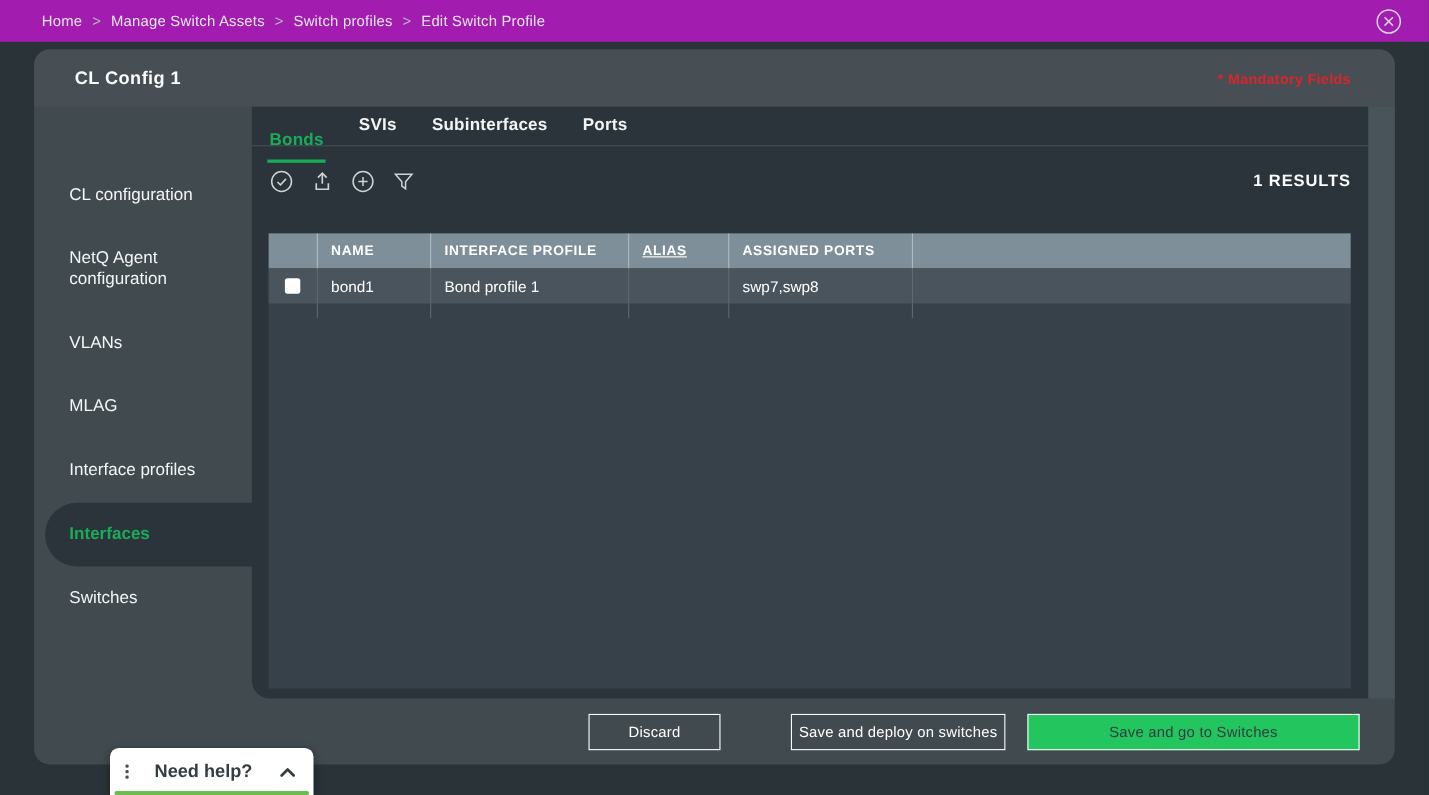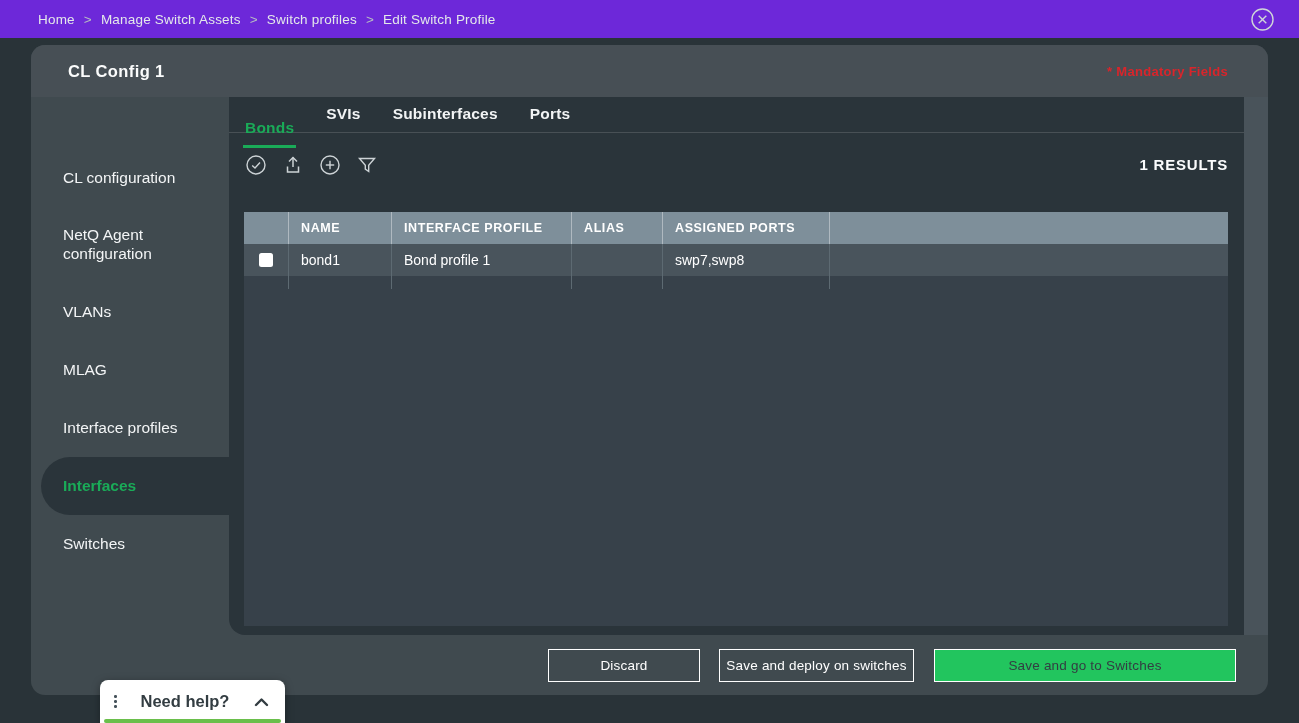--- a/index.html
+++ b/index.html
@@ -6,21 +6,21 @@
   html,body { width:1299px; height:723px; overflow:hidden; }
   body {
     font-family:"Liberation Sans", sans-serif;
     background:#293338;
     position:relative;
     color:#eef1f2;
   }
   
   .topbar {
     position:absolute; top:0; left:0; right:0; height:38px;
-    background:#6d28d9; display:flex; align-items:center; padding:0 24px 0 38px;
+    background:#a21caf; display:flex; align-items:center; padding:0 24px 0 38px;
   }
   .breadcrumb { display:flex; align-items:center; gap:9px; font-size:13.5px; color:#e4e8ea; letter-spacing:.2px; }
   .crumb { cursor:pointer; }
   .crumb-sep { color:#b7bec2; }
   .close-btn { margin-left:auto; width:26px; height:26px; cursor:pointer; display:flex; align-items:center; justify-content:center; }
   
   .panel {
     position:absolute; left:31px; top:45px; width:1237px; height:650px;
     background:#404a4f; border-radius:14px;
   }
@@ -78,36 +78,36 @@
   .td {
     display:flex; align-items:center; padding-left:12px;
     font-size:14px; font-weight:500; color:#ffffff;
     border-right:1px solid #5d6a72;
   }
   .row-ext { display:flex; height:13px; }
   .ext { border-right:1px solid #5d6a72; }
   .c0 { width:45px; padding-left:0; justify-content:center; }
   .c1 { width:103px; }
   .c2 { width:180px; }
-  .c3 { width:91px; }
+  .c3 { width:91px;text-decoration:underline; }
   .c4 { width:167px; }
   .cF { flex:1; border-right:none; }
   .checkbox { width:14px; height:14px; background:#ffffff; border-radius:2.5px; cursor:pointer; }
   
   .footer {
     position:absolute; left:198px; right:0; bottom:0; height:60px;
     display:flex; align-items:center; justify-content:flex-end; padding-right:32px;
   }
   .btn {
     height:33px; display:flex; align-items:center; justify-content:center;
     font-family:"Liberation Sans", sans-serif; font-size:13.5px; cursor:pointer;
     background:transparent; border:1.5px solid #ffffff; color:#ffffff; letter-spacing:.2px;
   }
   .btn.primary { background:#22c55e; border-color:#ffffff; color:#333d42; }
-  .btn-discard { width:152px; margin-right:19px; }
+  .btn-discard { width:120px; margin-right:64px; }
   .btn-deploy  { width:195px; margin-right:20px; }
   .btn-go      { width:302px; }
   
   .help {
     position:absolute; left:100px; top:680px; width:185px; height:43px;
     background:#ffffff; border-radius:8px 8px 0 0;
     box-shadow:0 2px 8px rgba(0,0,0,.35);
     display:flex; align-items:center; padding:0 16px 0 14px; cursor:pointer;
   }
   .help-label { font-size:16.5px; font-weight:600; color:#333d42; margin-left:24px; }

